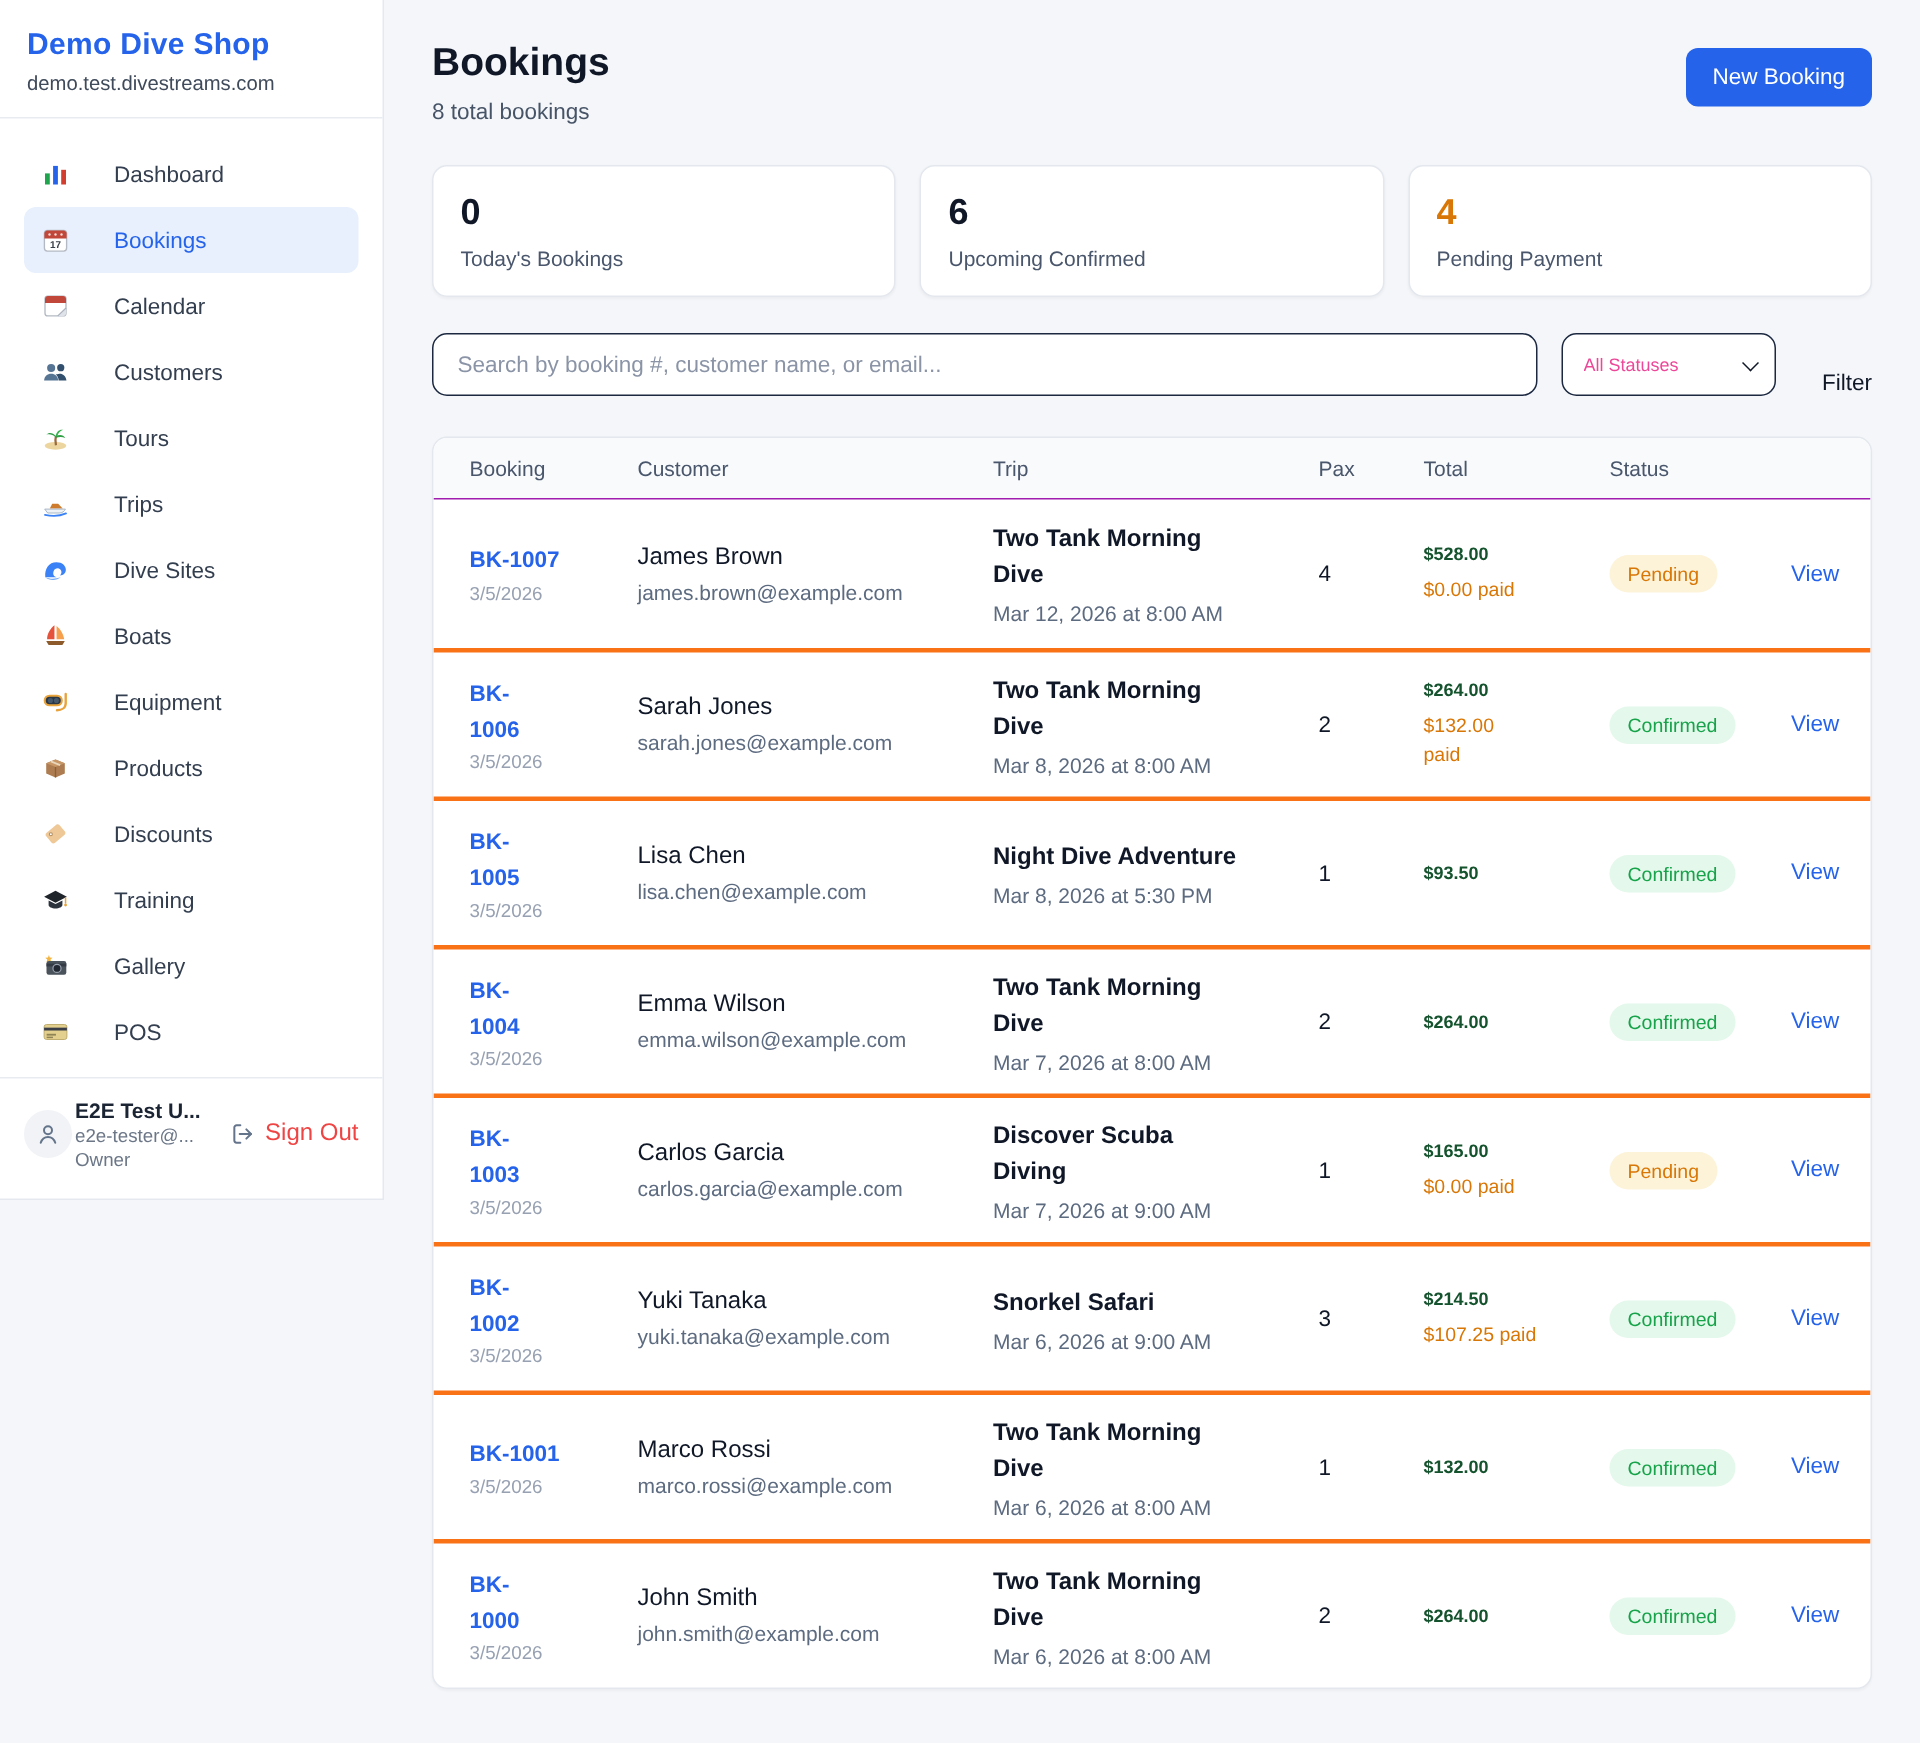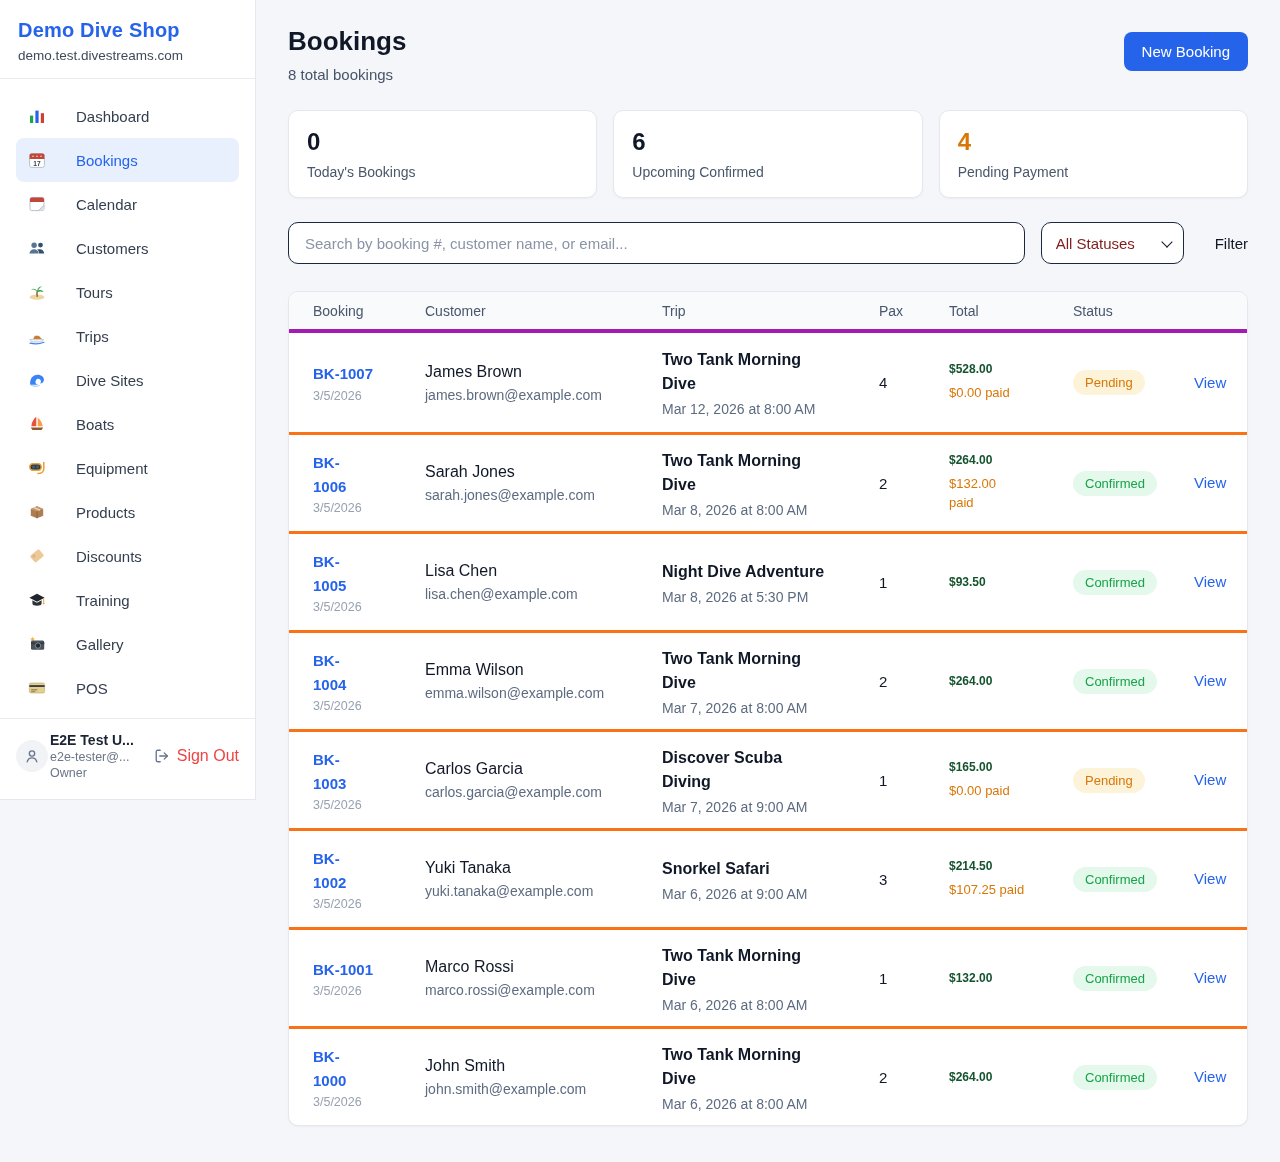--- a/index.html
+++ b/index.html
@@ -64,30 +64,30 @@
 
   .stats { display:grid; grid-template-columns:1fr 1fr 1fr; gap:16px; margin-top:27px; }
   .stat-card {
     background:#fff; border:1px solid #e4e8ee; border-radius:10px;
     padding:17px 18px; box-shadow:0 1px 2px rgba(16,24,40,.04);
   }
   .stat-value { font-size:24px; font-weight:bold; color:#101828; }
   .stat-value.orange { color:#d97706; }
   .stat-label { margin-top:8px; font-size:14px; color:#49566b; }
 
-  .filters { display:flex; align-items:center; margin-top:24px; }
+  .filters { display:flex; align-items:flex-end; margin-top:24px; }
   .search-input {
     flex:1; height:42px; border:1px solid #1b2840; border-radius:10px;
     background:#fff; padding:0 16px; font-family:inherit; font-size:15px; color:#0f172a;
   }
   .search-input::placeholder { color:#8a94a6; }
   .select-wrap { position:relative; margin-left:16px; }
   .status-select {
     height:42px; width:143px; border:1px solid #1b2840; border-radius:10px;
-    background:#fff; font-family:inherit; font-size:15px; color:#7f1d1d;
+    background:#fff; font-family:inherit; font-size:12px; color:#ec4899;
     padding:0 30px 0 14px; appearance:none; -webkit-appearance:none; cursor:pointer;
   }
   .select-wrap::after {
     content:""; position:absolute; right:13px; top:16px;
     width:7px; height:7px; border-right:1.6px solid #101828; border-bottom:1.6px solid #101828;
     transform:rotate(45deg); pointer-events:none;
   }
   .filter-label { margin-left:31px; margin-right:0; font-size:15px; font-weight:500; color:#101828; cursor:pointer; }
 
   
@@ -95,21 +95,21 @@
     margin-top:27px; background:#fff; border:1px solid #e4e8ee; border-radius:10px;
     overflow:hidden; box-shadow:0 1px 2px rgba(16,24,40,.04);
   }
   .thead, .trow {
     display:grid;
     grid-template-columns:112px 237px 217px 70px 124px 121px 1fr;
     padding-left:24px; padding-right:20px;
   }
   .thead {
     height:41px; align-items:center; background:#f8fafc;
-    border-bottom:4px solid #a21caf;
+    border-bottom:1px solid #a21caf;
   }
   .th { font-size:14px; font-weight:500; color:#49566b; }
   .tbody .trow { min-height:99px; align-items:center; padding-top:10px; padding-bottom:10px; }
   .tbody .trow + .trow { border-top:3px solid #f97316; }
 
   .bk-id { font-size:15px; font-weight:bold; color:#2563eb; text-decoration:none; white-space:pre-line; line-height:1.55; display:inline-block; cursor:pointer; }
   .bk-date { margin-top:3px; font-size:12.5px; color:#97a1b2; }
   .cust-name { font-size:16px; color:#101828; }
   .cust-email { margin-top:6px; font-size:14px; color:#5d6b80; }
   .trip-name { font-size:16px; font-weight:bold; color:#101828; white-space:pre-line; line-height:1.5; }

